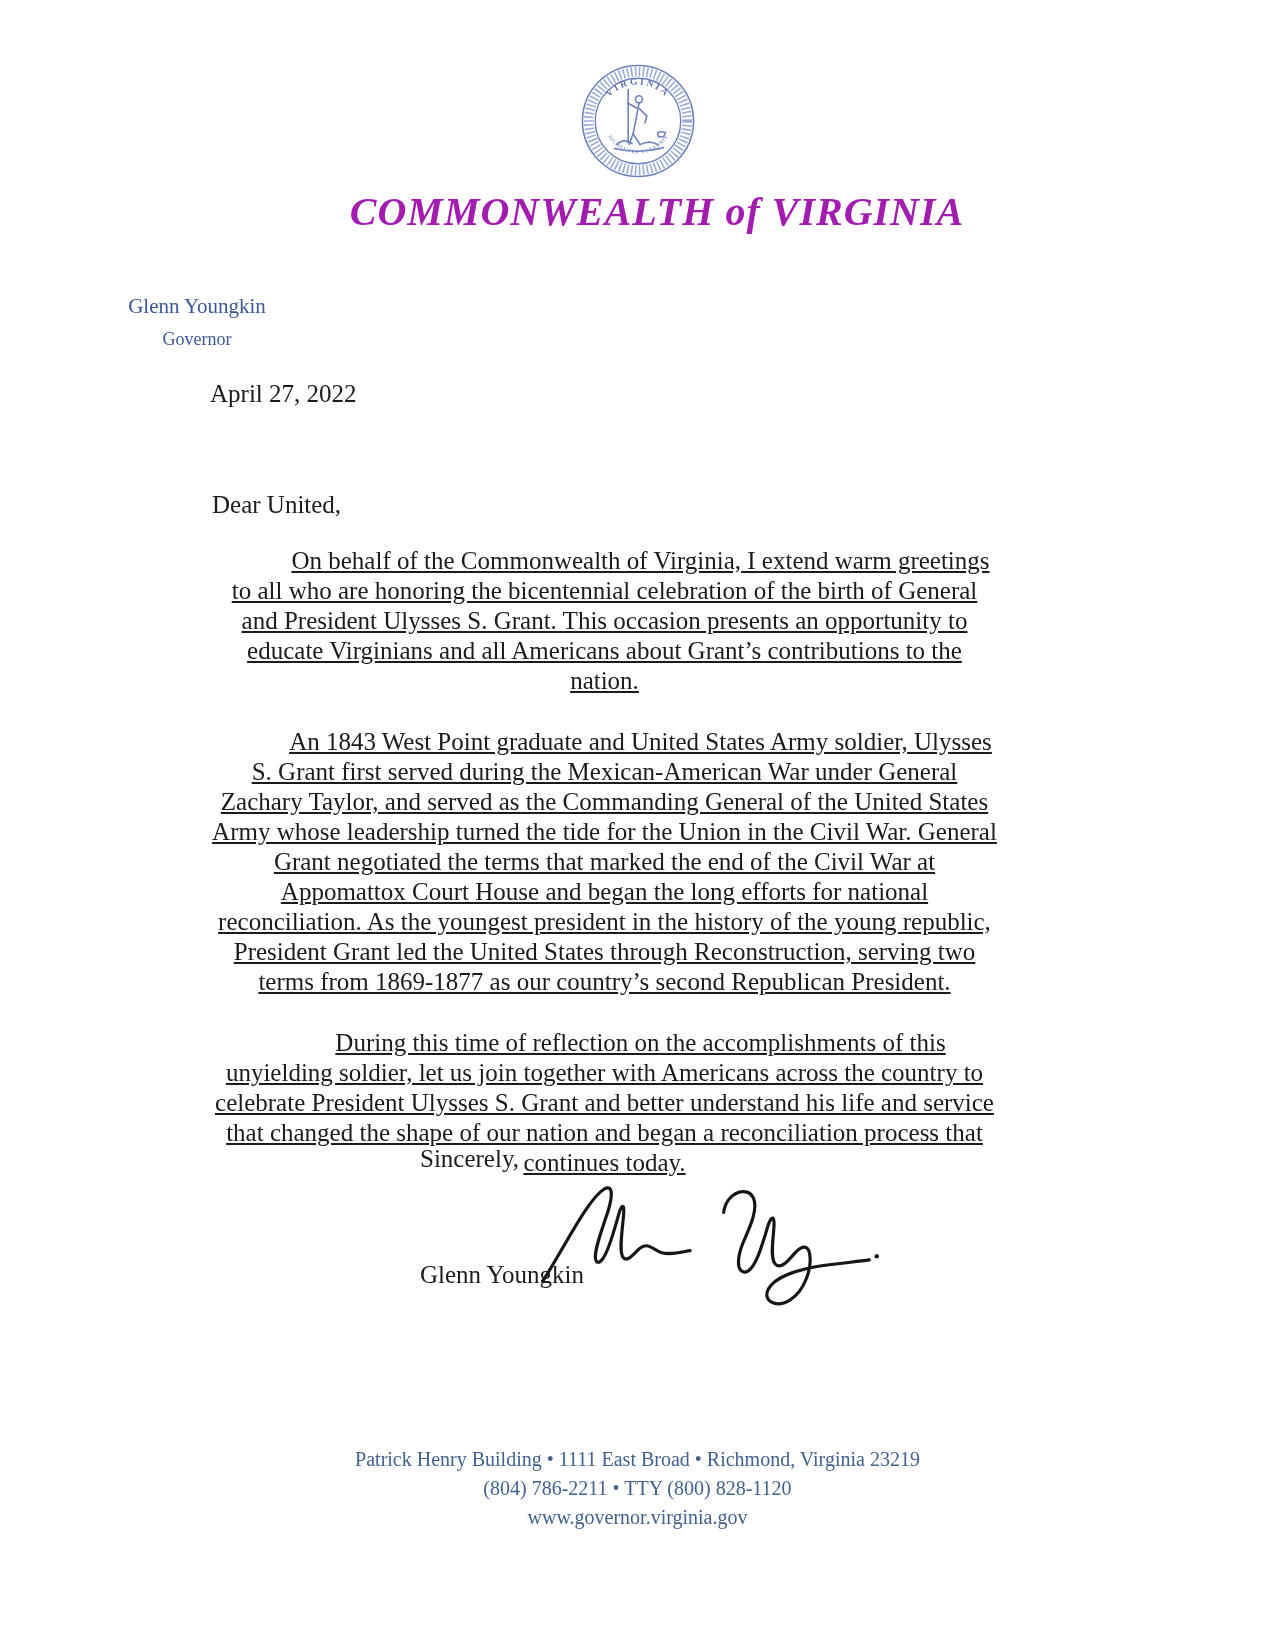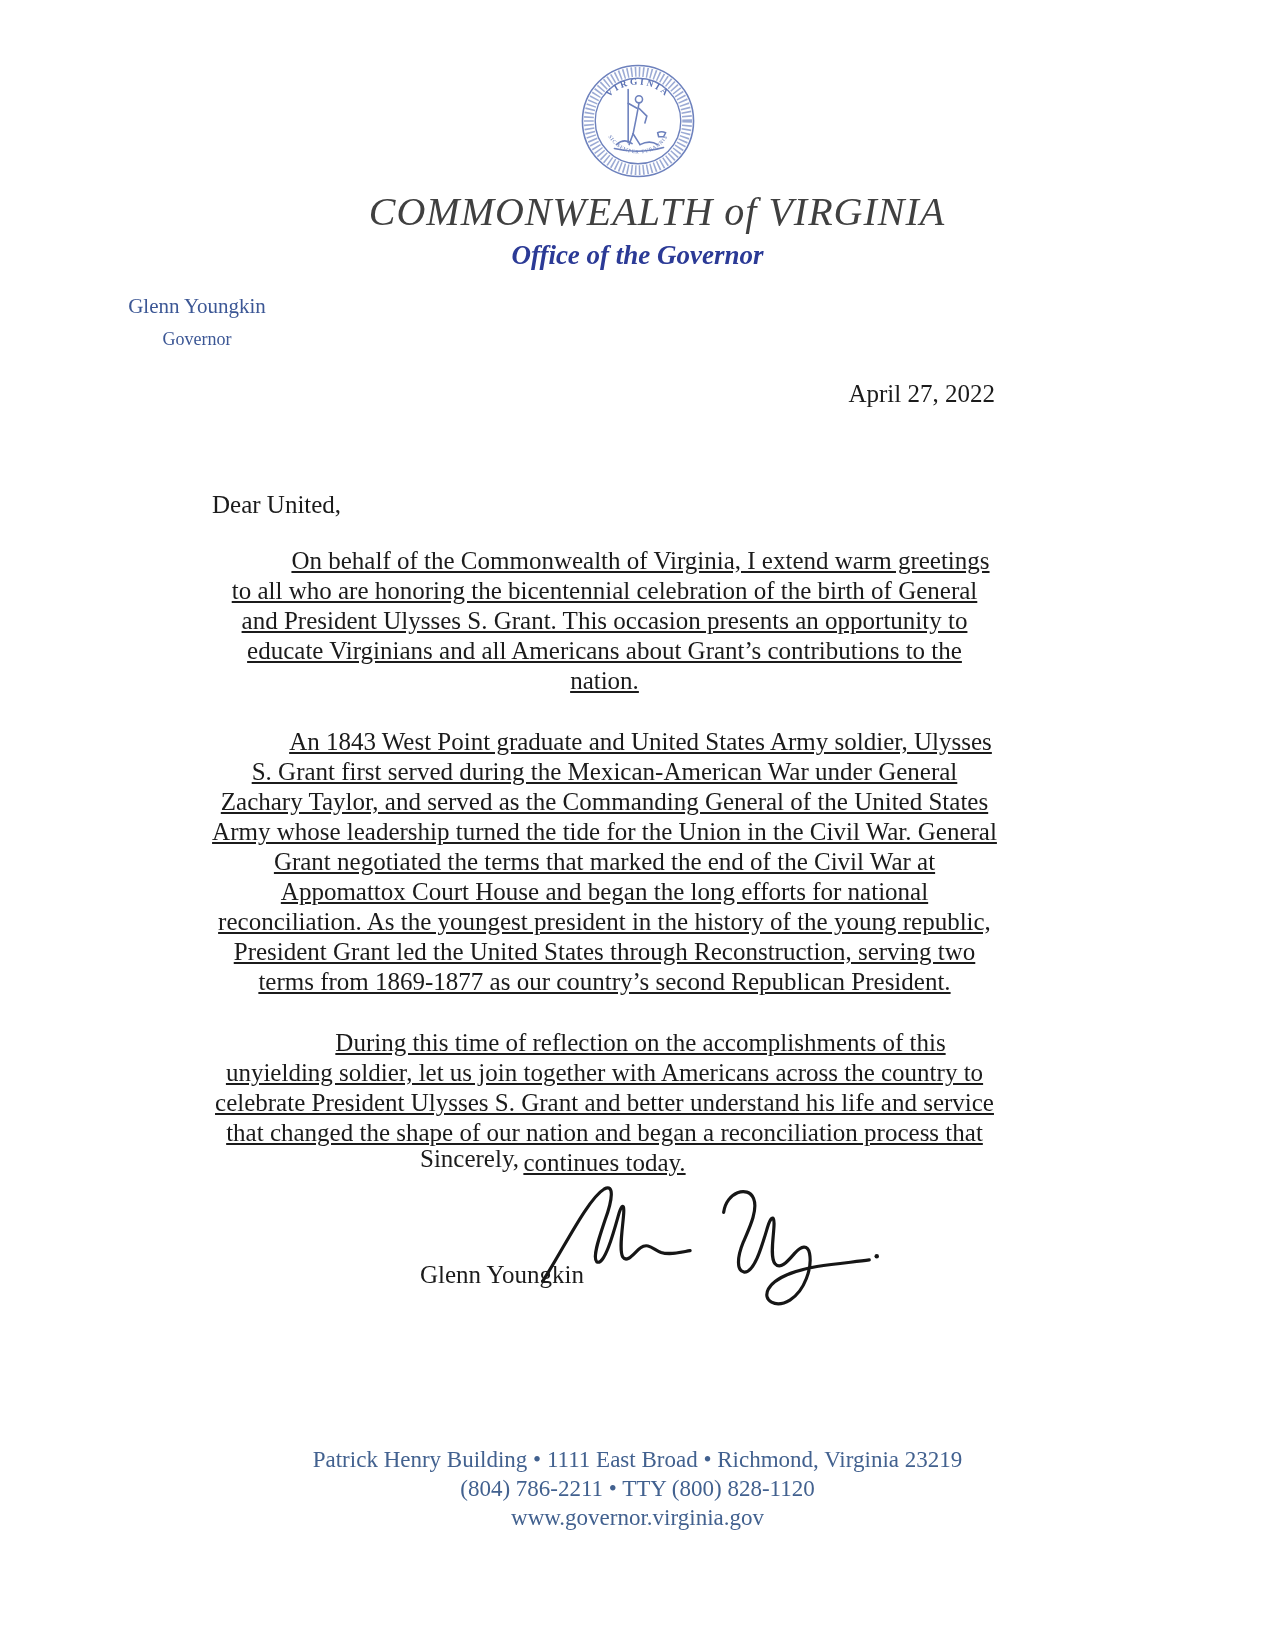--- a/index.html
+++ b/index.html
@@ -22,24 +22,24 @@
     width: 118px;
     height: 118px;
   }
   .org-name {
     position: absolute;
     top: 188px;
     left: 0;
     width: 100%;
     text-align: center;
     font-size: 40px;
-    font-weight: normal;
+    font-weight: bold;
     font-style: italic;
     letter-spacing: 1px;
-    color: #404040;
+    color: #a21caf;
     padding-left: 39px;
   }
   .office {
     position: absolute;
     top: 240px;
     left: 0;
     width: 100%;
     text-align: center;
     font-size: 27px;
     font-style: italic;
@@ -54,21 +54,21 @@
     text-align: center;
     color: #3c5795;
   }
   .official-name { font-size: 21px; }
   .official-title { font-size: 18px; margin-top: 10px; }
   .date {
     position: absolute;
     top: 380px;
     left: 210px;
     width: 785px;
-    text-align: right;
+    text-align: left;
     font-size: 25px;
   }
   .letter-body {
     position: absolute;
     top: 490px;
     left: 212px;
     width: 785px;
     font-size: 25px;
     line-height: 30px;
   }
@@ -87,21 +87,21 @@
     height: 140px;
     margin: 2px auto -54px auto;
   }
   .signed-name { position: relative; }
   .footer {
     position: absolute;
     top: 1445px;
     left: 0;
     width: 100%;
     text-align: center;
-    font-size: 23px;
+    font-size: 20px;
     line-height: 29px;
     color: #42618f;
   }
 </style>
 </head>
 <body>
 
 <div class="page">
 
   <div class="seal">
@@ -130,21 +130,20 @@
         <path d="M55 73 L62 84"></path>
         <path d="M38 84 Q 46 77 54 83"></path>
         <path d="M62 84 Q 72 79 80 84"></path>
         <path d="M36 88 Q 60 94 86 87"></path>
         <path d="M80 72 Q 84 70 88 72 L86 76 L81 76 Z"></path>
       </g>
     </svg>
   </div>
 
   <div class="org-name">COMMONWEALTH of VIRGINIA</div>
-  <div class="office">Office of the Governor</div>
 
   <div class="official">
     <div class="official-name">Glenn Youngkin</div>
     <div class="official-title">Governor</div>
   </div>
 
   <div class="date">April 27, 2022</div>
 
   <div class="letter-body">
     <div class="salutation">Dear United,</div>

